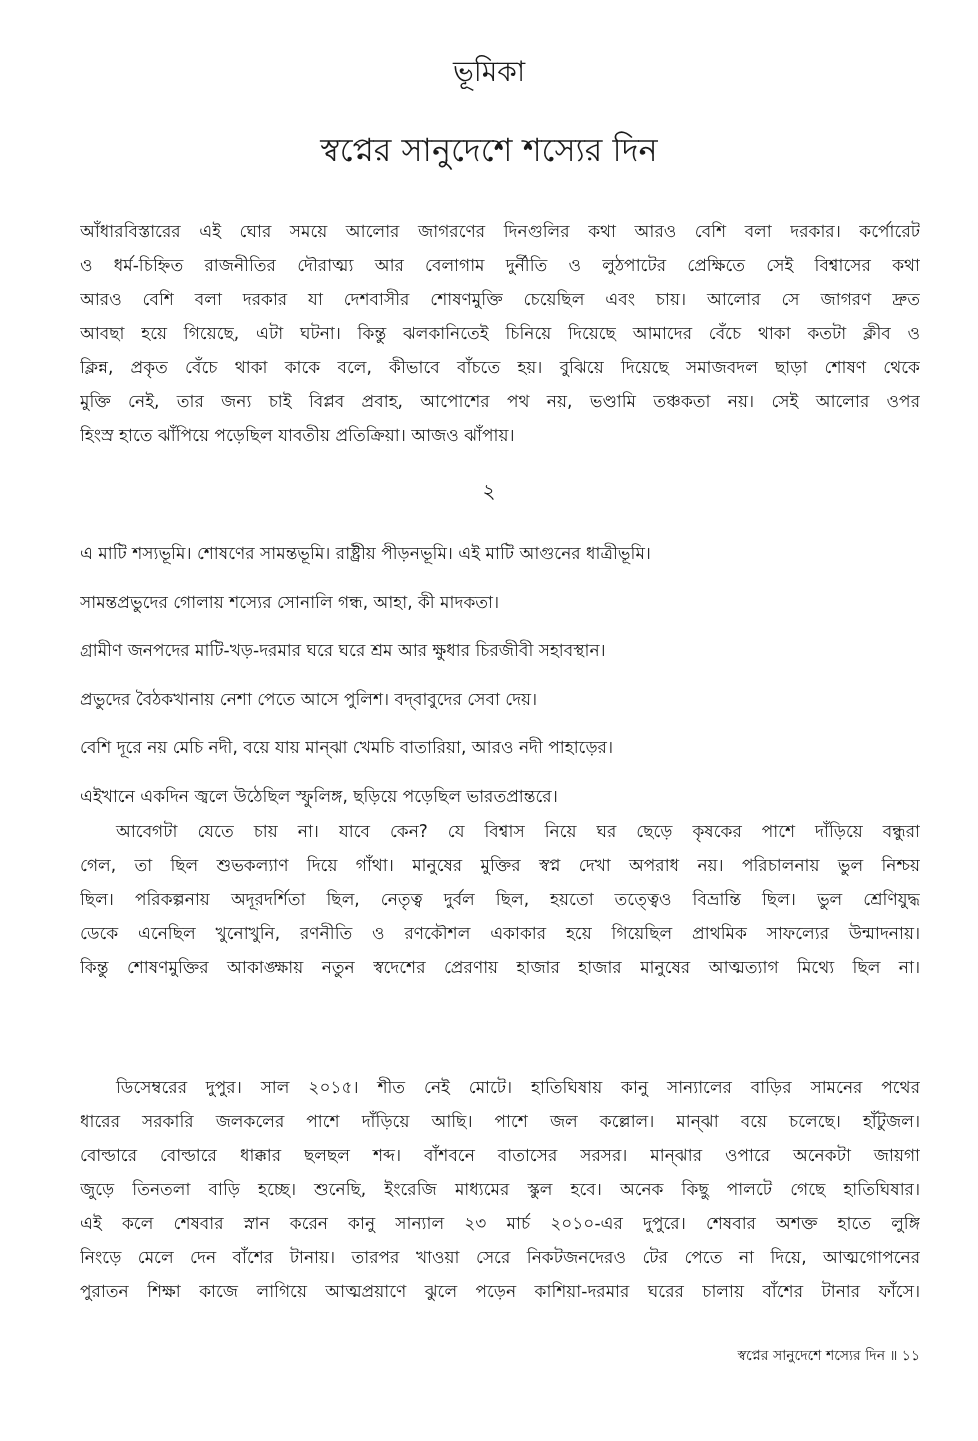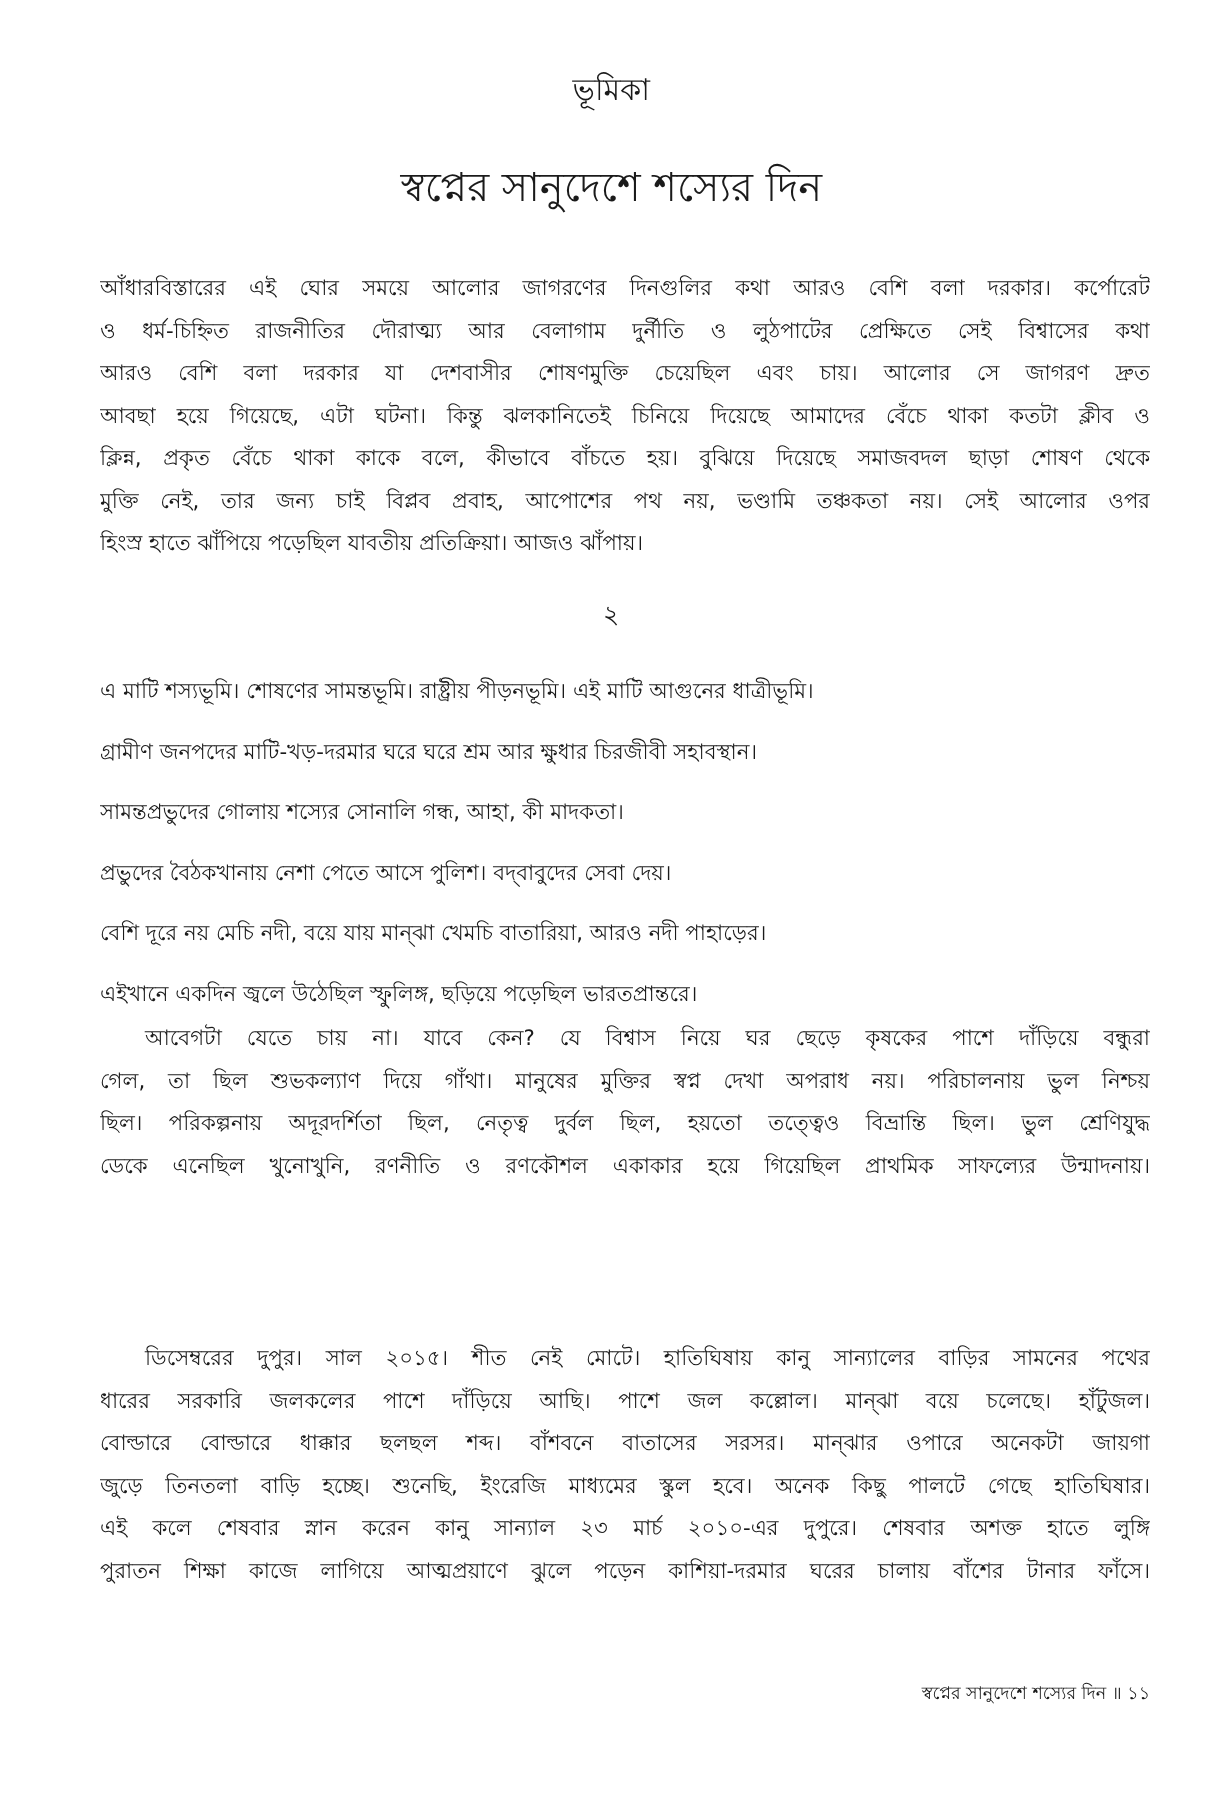--- a/index.html
+++ b/index.html
@@ -3,21 +3,21 @@
 <meta charset="utf-8">
 <style>
   html, body { margin: 0; padding: 0; background: #ffffff; }
   body {
     width: 978px; height: 1441px; overflow: hidden; position: relative;
     font-family: "DejaVu Sans", sans-serif; color: #1a1a1a;
   }
   .page { position: absolute; left: 0; top: 0; width: 978px; height: 1441px; }
   .kicker {
     position: absolute; top: 52px; left: 0; width: 978px; text-align: center;
-    font-size: 24px; line-height: 40px;
+    font-size: 28px; line-height: 40px;
   }
   .title {
     position: absolute; top: 128px; left: 0; width: 978px; text-align: center;
     font-size: 32px; line-height: 44px;
   }
   .block { position: absolute; left: 80px; width: 840px; }
   .line {
     display: block; white-space: nowrap; font-size: 17px; height: 34px; line-height: 34px;
     text-align: justify; text-align-last: justify; overflow: hidden;
   }
@@ -52,40 +52,42 @@
     <span class="line">আবছা হয়ে গিয়েছে, এটা ঘটনা। কিন্তু ঝলকানিতেই চিনিয়ে দিয়েছে আমাদের বেঁচে থাকা কতটা ক্লীব ও</span>
     <span class="line">ক্লিন্ন, প্রকৃত বেঁচে থাকা কাকে বলে, কীভাবে বাঁচতে হয়। বুঝিয়ে দিয়েছে সমাজবদল ছাড়া শোষণ থেকে</span>
     <span class="line">মুক্তি নেই, তার জন্য চাই বিপ্লব প্রবাহ, আপোশের পথ নয়, ভণ্ডামি তঞ্চকতা নয়।  সেই আলোর ওপর</span>
     <span class="line last">হিংস্র হাতে ঝাঁপিয়ে পড়েছিল যাবতীয় প্রতিক্রিয়া। আজও ঝাঁপায়।</span>
   </div>
 
   <div class="secno">২</div>
 
   <div class="block verse">
     <span class="line">এ মাটি শস্যভূমি। শোষণের সামন্তভূমি। রাষ্ট্রীয় পীড়নভূমি। এই মাটি আগুনের ধাত্রীভূমি।</span>
+    <span class="line">সামন্তপ্রভুদের গোলায় শস্যের সোনালি গন্ধ, আহা, কী মাদকতা।</span>
     <span class="line">গ্রামীণ জনপদের মাটি-খড়-দরমার ঘরে ঘরে শ্রম আর ক্ষুধার চিরজীবী সহাবস্থান।</span>
-    <span class="line">সামন্তপ্রভুদের গোলায় শস্যের সোনালি গন্ধ, আহা, কী মাদকতা।</span>
     <span class="line">প্রভুদের বৈঠকখানায় নেশা পেতে আসে পুলিশ। বদ্‌বাবুদের সেবা দেয়।</span>
     <span class="line">বেশি দূরে নয় মেচি নদী, বয়ে যায় মান্‌ঝা খেমচি বাতারিয়া, আরও নদী পাহাড়ের।</span>
     <span class="line">এইখানে একদিন জ্বলে উঠেছিল স্ফুলিঙ্গ, ছড়িয়ে পড়েছিল ভারতপ্রান্তরে।</span>
   </div>
 
   <div class="block p2">
     <span class="line indent">আবেগটা যেতে চায় না। যাবে কেন? যে বিশ্বাস নিয়ে ঘর ছেড়ে কৃষকের পাশে দাঁড়িয়ে বন্ধুরা</span>
     <span class="line">গেল, তা ছিল শুভকল্যাণ দিয়ে গাঁথা। মানুষের মুক্তির স্বপ্ন দেখা অপরাধ নয়। পরিচালনায় ভুল নিশ্চয়</span>
     <span class="line">ছিল। পরিকল্পনায় অদূরদর্শিতা ছিল, নেতৃত্ব দুর্বল ছিল, হয়তো তত্ত্বেও বিভ্রান্তি ছিল। ভুল শ্রেণিযুদ্ধ</span>
     <span class="line">ডেকে এনেছিল খুনোখুনি, রণনীতি ও রণকৌশল একাকার হয়ে গিয়েছিল প্রাথমিক সাফল্যের উন্মাদনায়।</span>
+    <span class="line">কিন্তু শোষণমুক্তির আকাঙ্ক্ষায় নতুন স্বদেশের প্রেরণায় হাজার হাজার মানুষের আত্মত্যাগ মিথ্যে ছিল না।</span>
   </div>
 
   <div class="block p3">
     <span class="line indent">ডিসেম্বরের দুপুর। সাল ২০১৫। শীত নেই মোটে। হাতিঘিষায় কানু সান্যালের বাড়ির সামনের পথের</span>
     <span class="line">ধারের সরকারি জলকলের পাশে দাঁড়িয়ে আছি। পাশে জল কল্লোল। মান্‌ঝা বয়ে চলেছে। হাঁটুজল।</span>
     <span class="line">বোল্ডারে বোল্ডারে ধাক্কার ছলছল শব্দ। বাঁশবনে বাতাসের সরসর। মান্‌ঝার  ওপারে অনেকটা জায়গা</span>
     <span class="line">জুড়ে তিনতলা বাড়ি হচ্ছে।  শুনেছি, ইংরেজি মাধ্যমের স্কুল হবে। অনেক কিছু পালটে গেছে হাতিঘিষার।</span>
     <span class="line">এই কলে শেষবার স্নান করেন কানু সান্যাল ২৩ মার্চ ২০১০-এর দুপুরে। শেষবার অশক্ত হাতে লুঙ্গি</span>
+    <span class="line">নিংড়ে মেলে দেন বাঁশের টানায়। তারপর খাওয়া সেরে নিকটজনদেরও টের পেতে না দিয়ে, আত্মগোপনের</span>
     <span class="line">পুরাতন শিক্ষা কাজে লাগিয়ে আত্মপ্রয়াণে ঝুলে পড়েন কাশিয়া-দরমার ঘরের চালায় বাঁশের টানার ফাঁসে।</span>
   </div>
 
   <div class="footer">
     <span>স্বপ্নের সানুদেশে শস্যের দিন</span>
     <span>॥</span>
     <span>১১</span>
   </div>
 
 </div>

